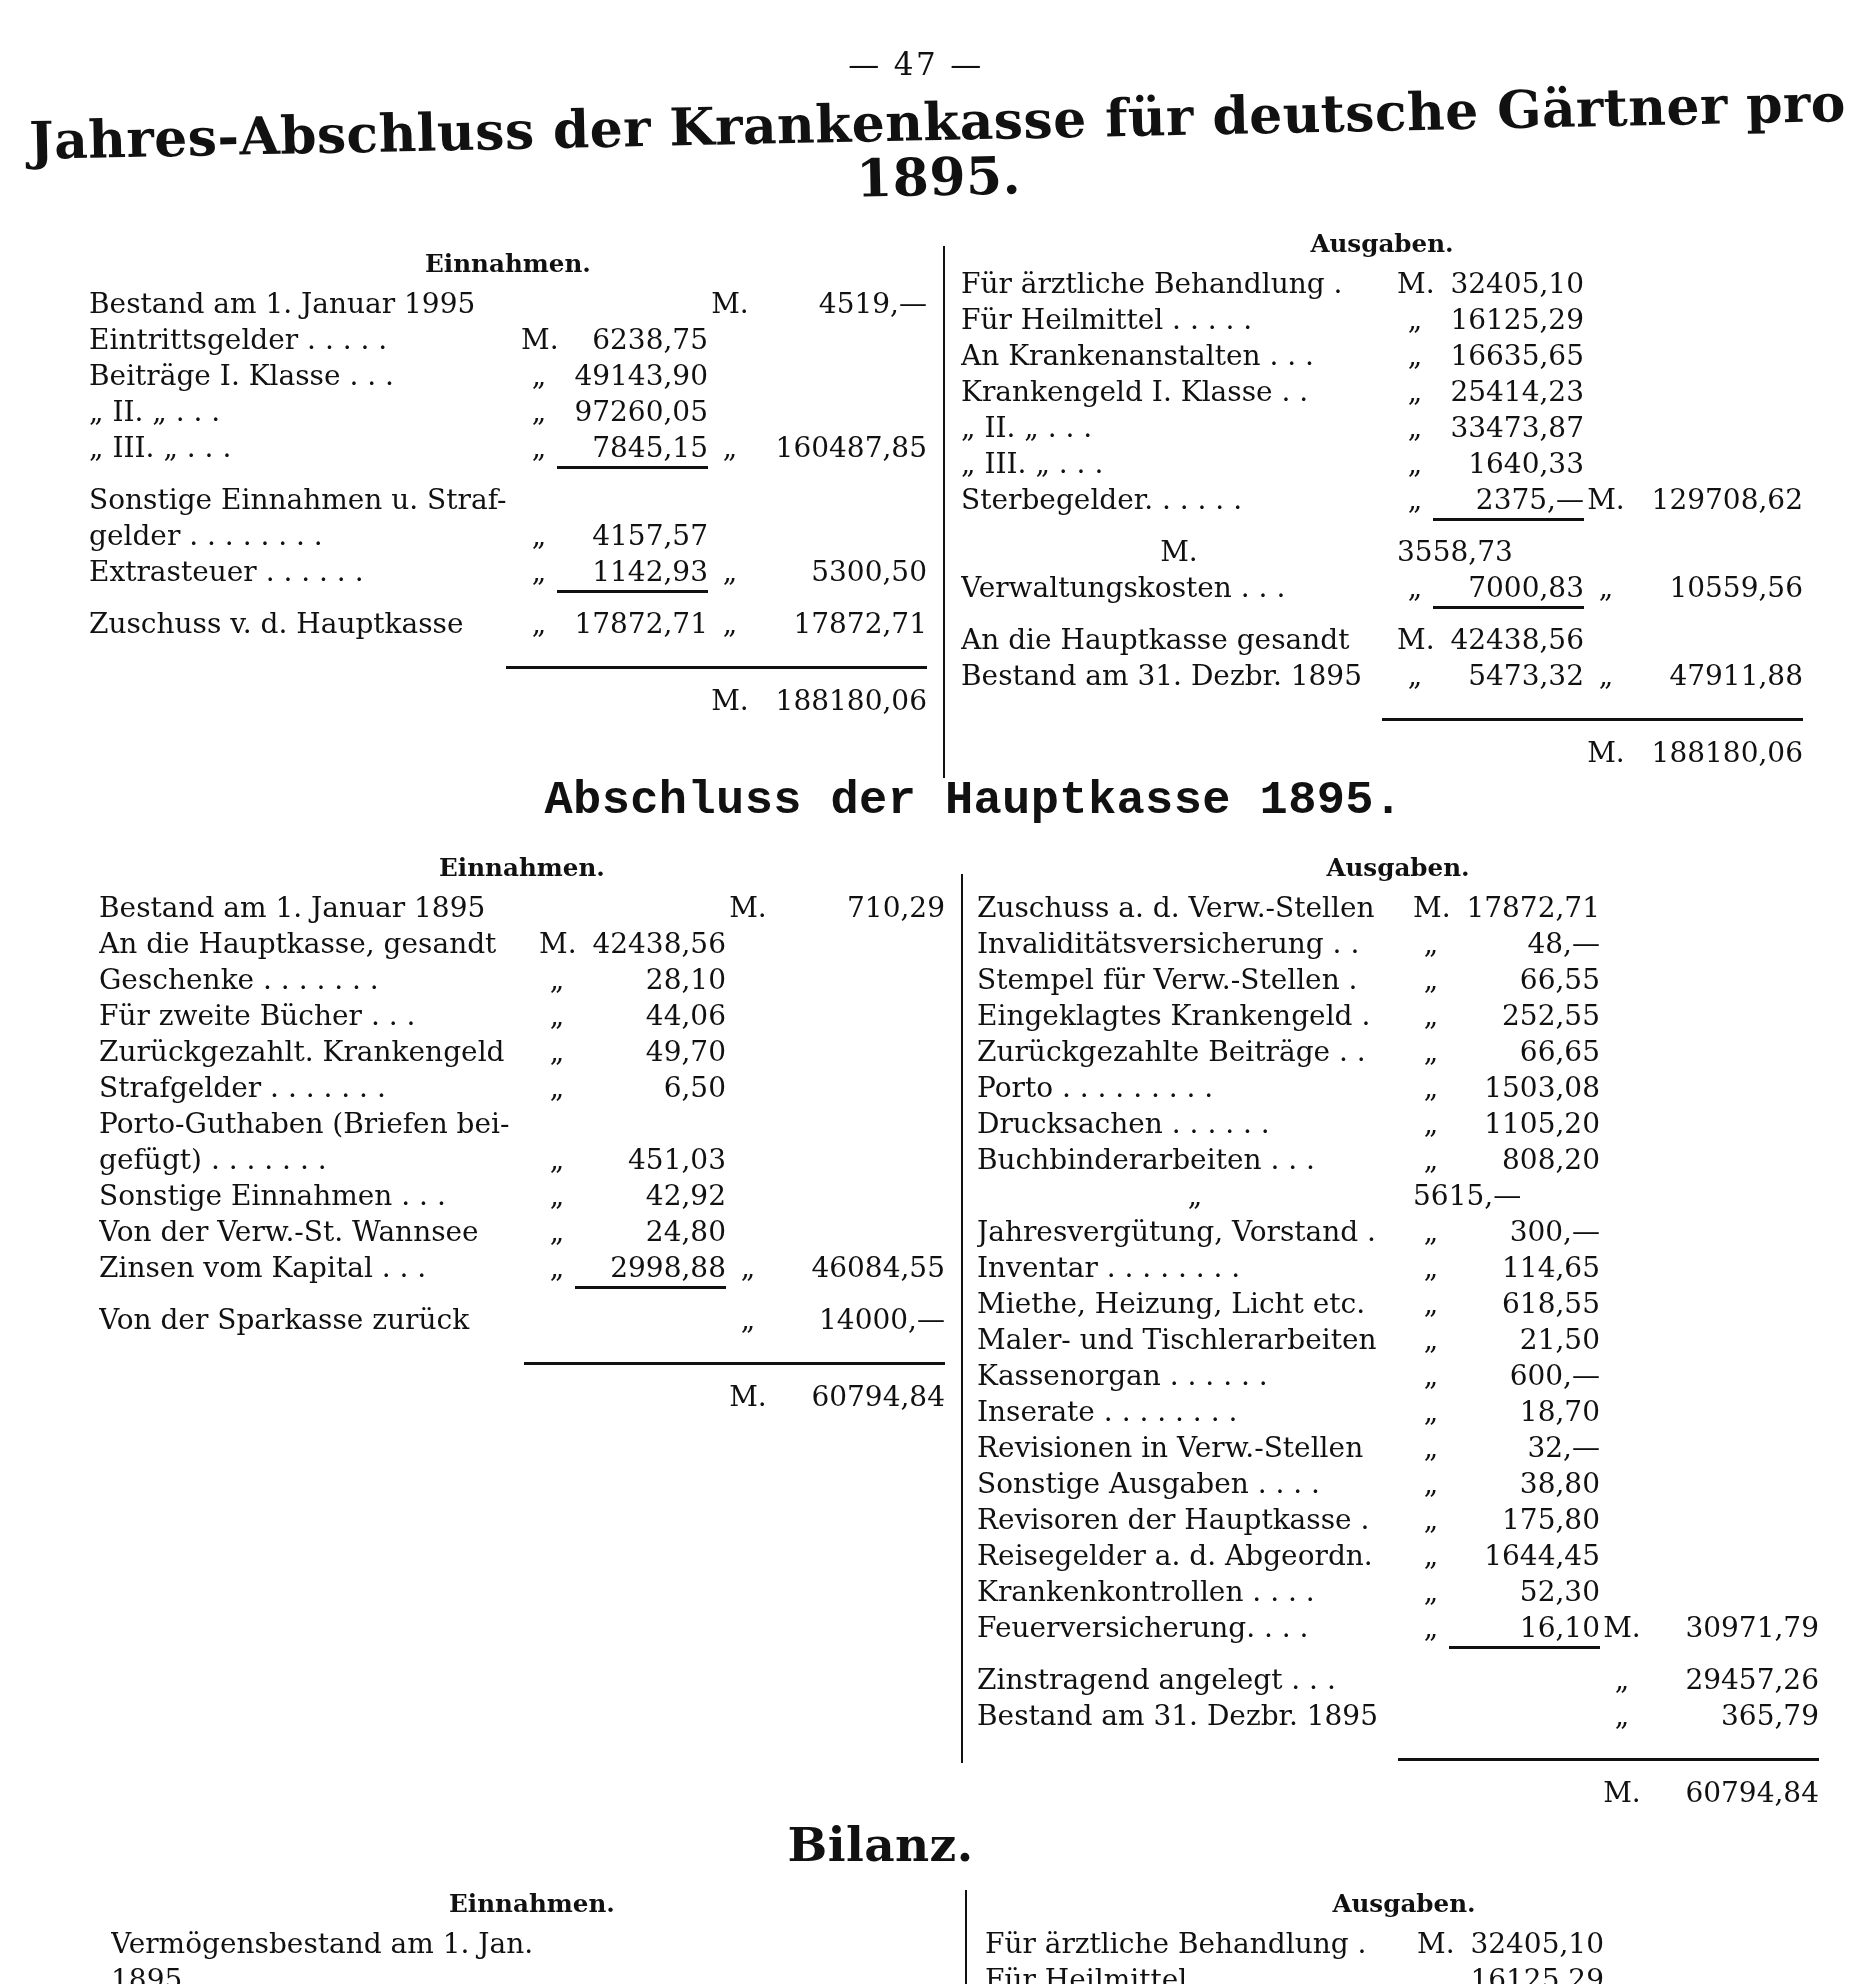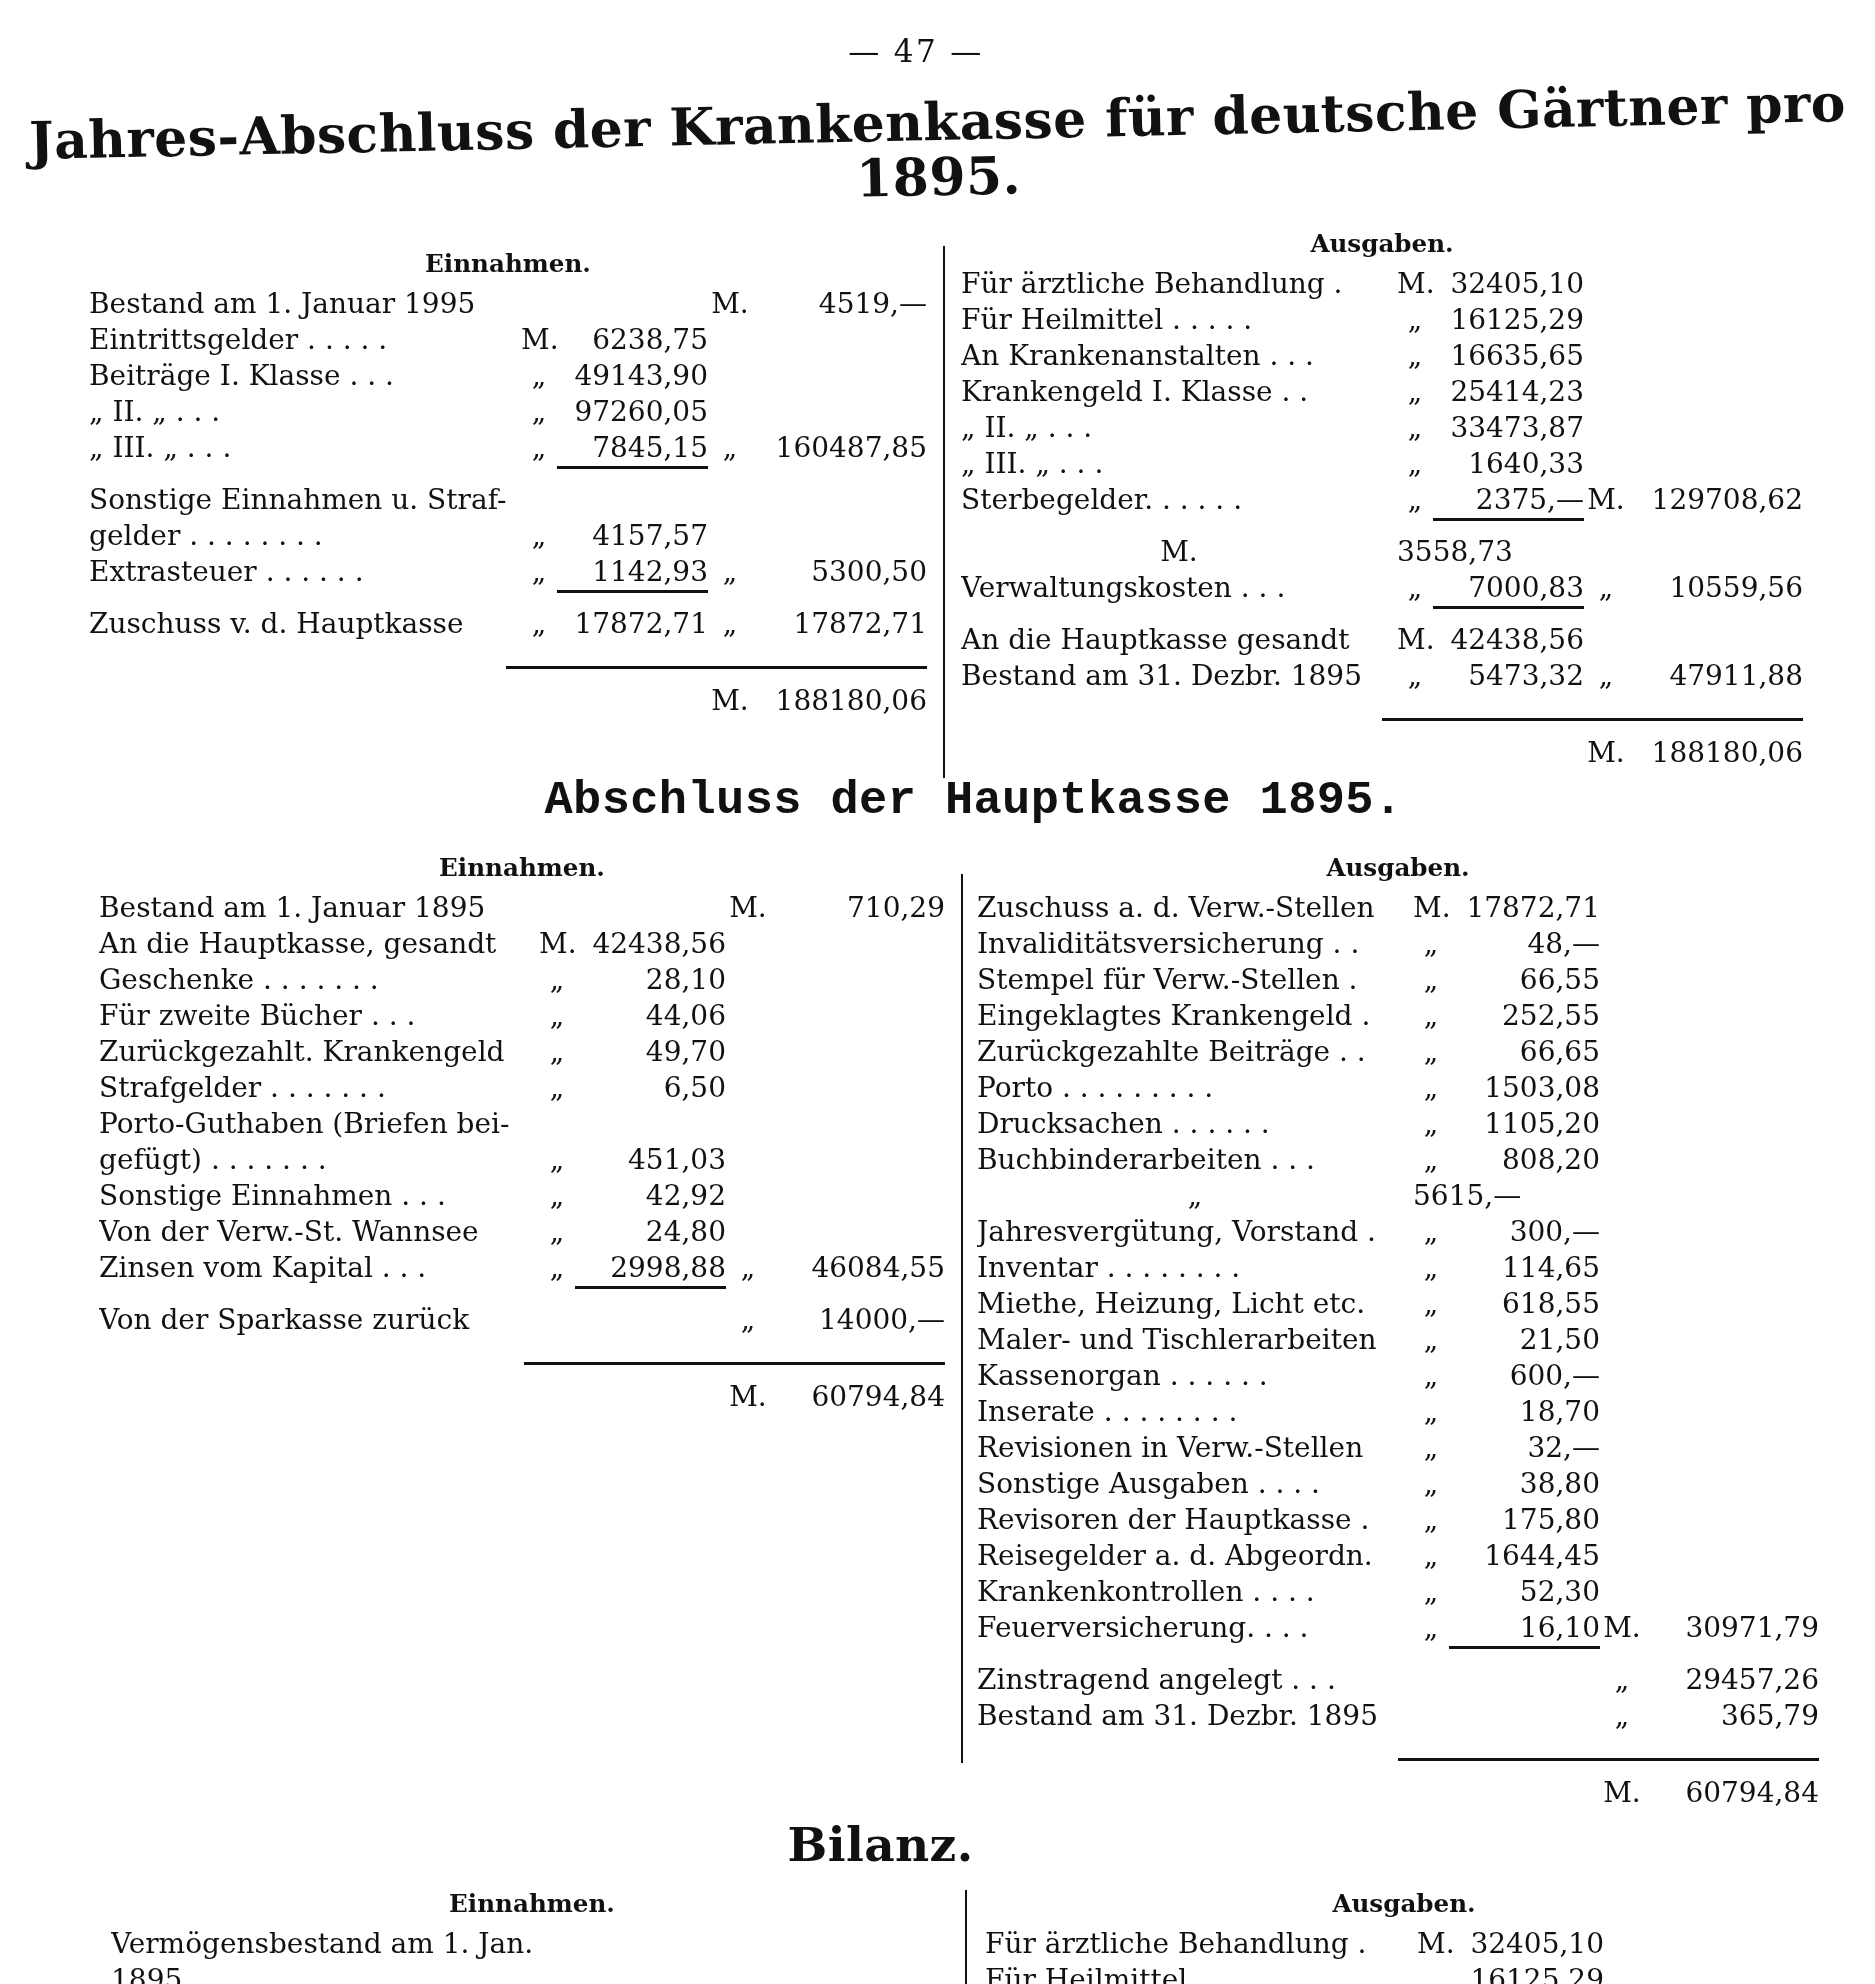--- a/index.html
+++ b/index.html
@@ -2,21 +2,21 @@
 <html style="font-size:6.4px"><head>
 <meta charset="utf-8">
 <style>
   html, body { margin: 0; padding: 0; background: #ffffff; }
   body {
     width: 1876px; height: 2626px; position: relative; overflow: hidden;
     font-family: "DejaVu Serif", "Liberation Serif", serif;
     color: #111111;
   }
   .page-number {
-    position: absolute; left: 0; width: 1832px; top: 33px;
+    position: absolute; left: 0; width: 1832px; top: 46px;
     text-align: center; font-size: 31px; letter-spacing: 2.4px;
   }
   .title {
     position: absolute; left: 0; width: 1876px; text-align: center;
     font-weight: bold; font-size: 52px; line-height: 1.05;
     font-family: "DejaVu Serif", serif; letter-spacing: 0.4px;
   }
   .title.t1 { top: 95px; transform: rotate(-1.2deg); }
   .title.t2 { top: 776px; font-size: 47px; padding-left: 71px; box-sizing: border-box; font-family: Liberation Mono, monospace; }
   .title.t3 { top: 1820px; font-size: 47px; padding-right: 115px; box-sizing: border-box; }

